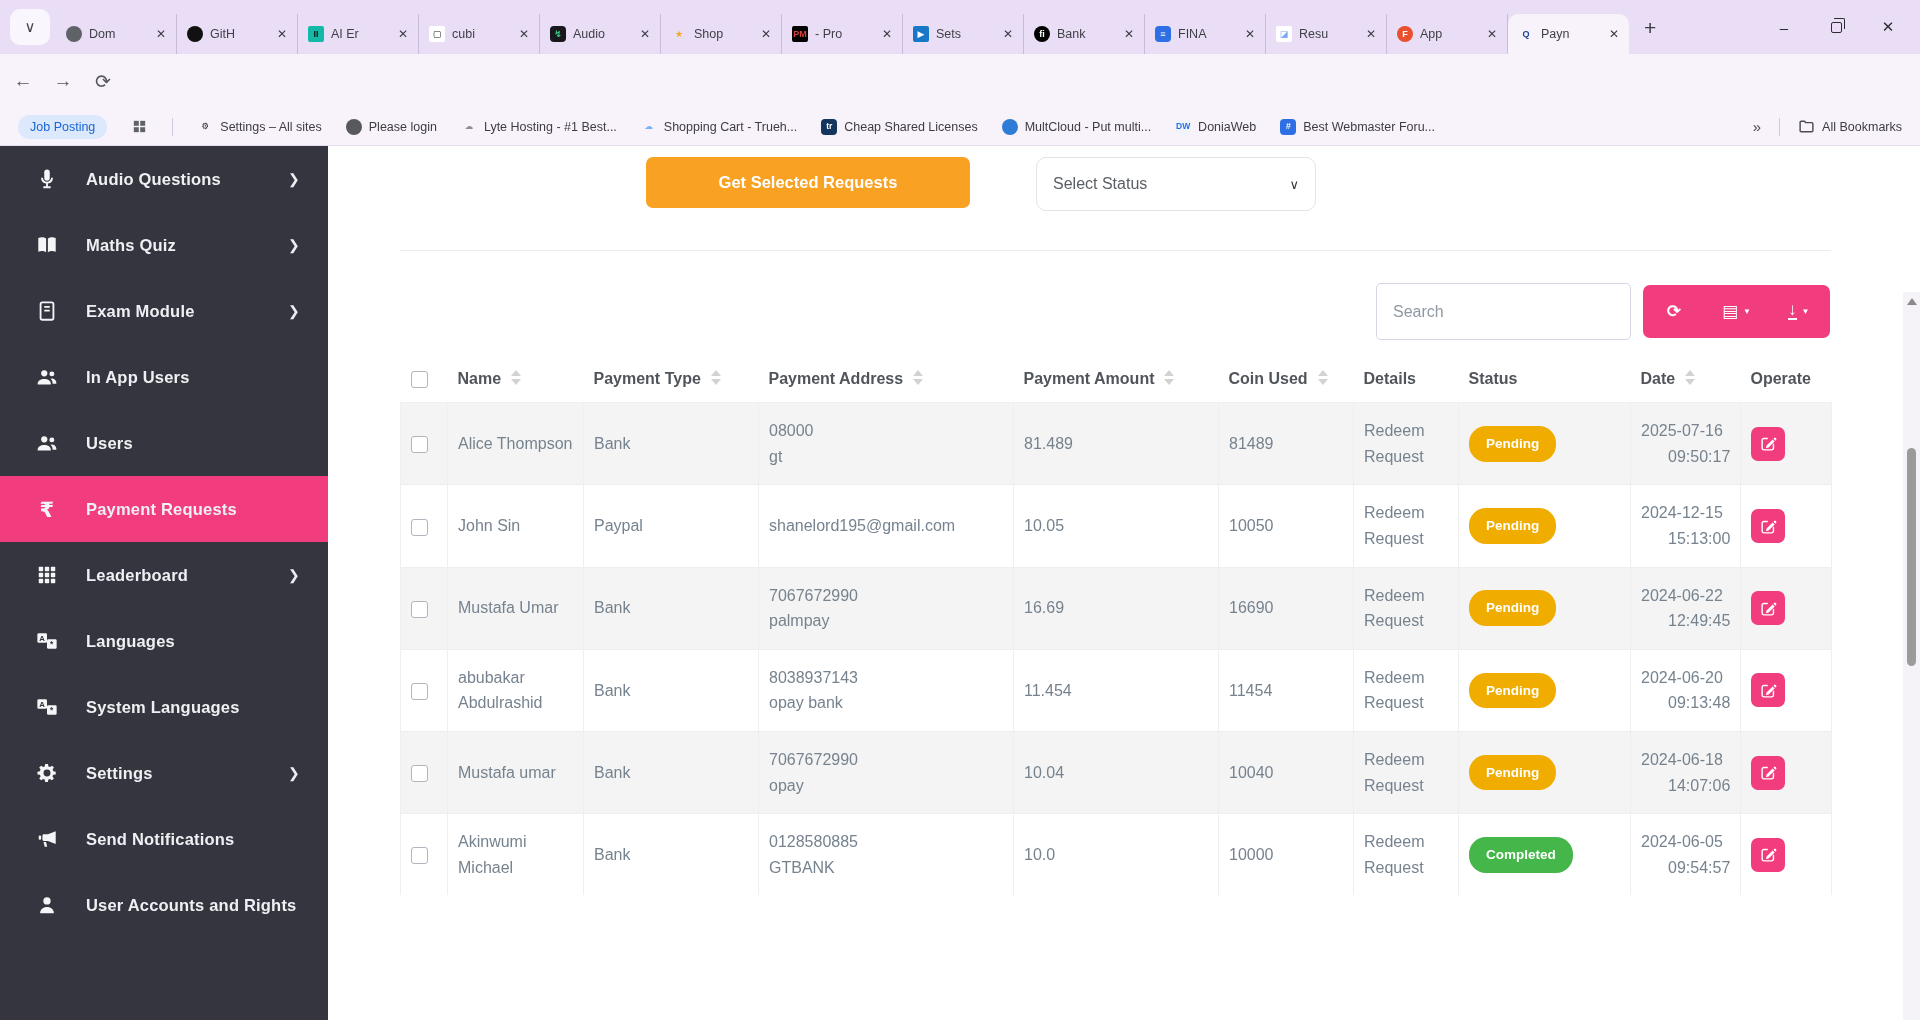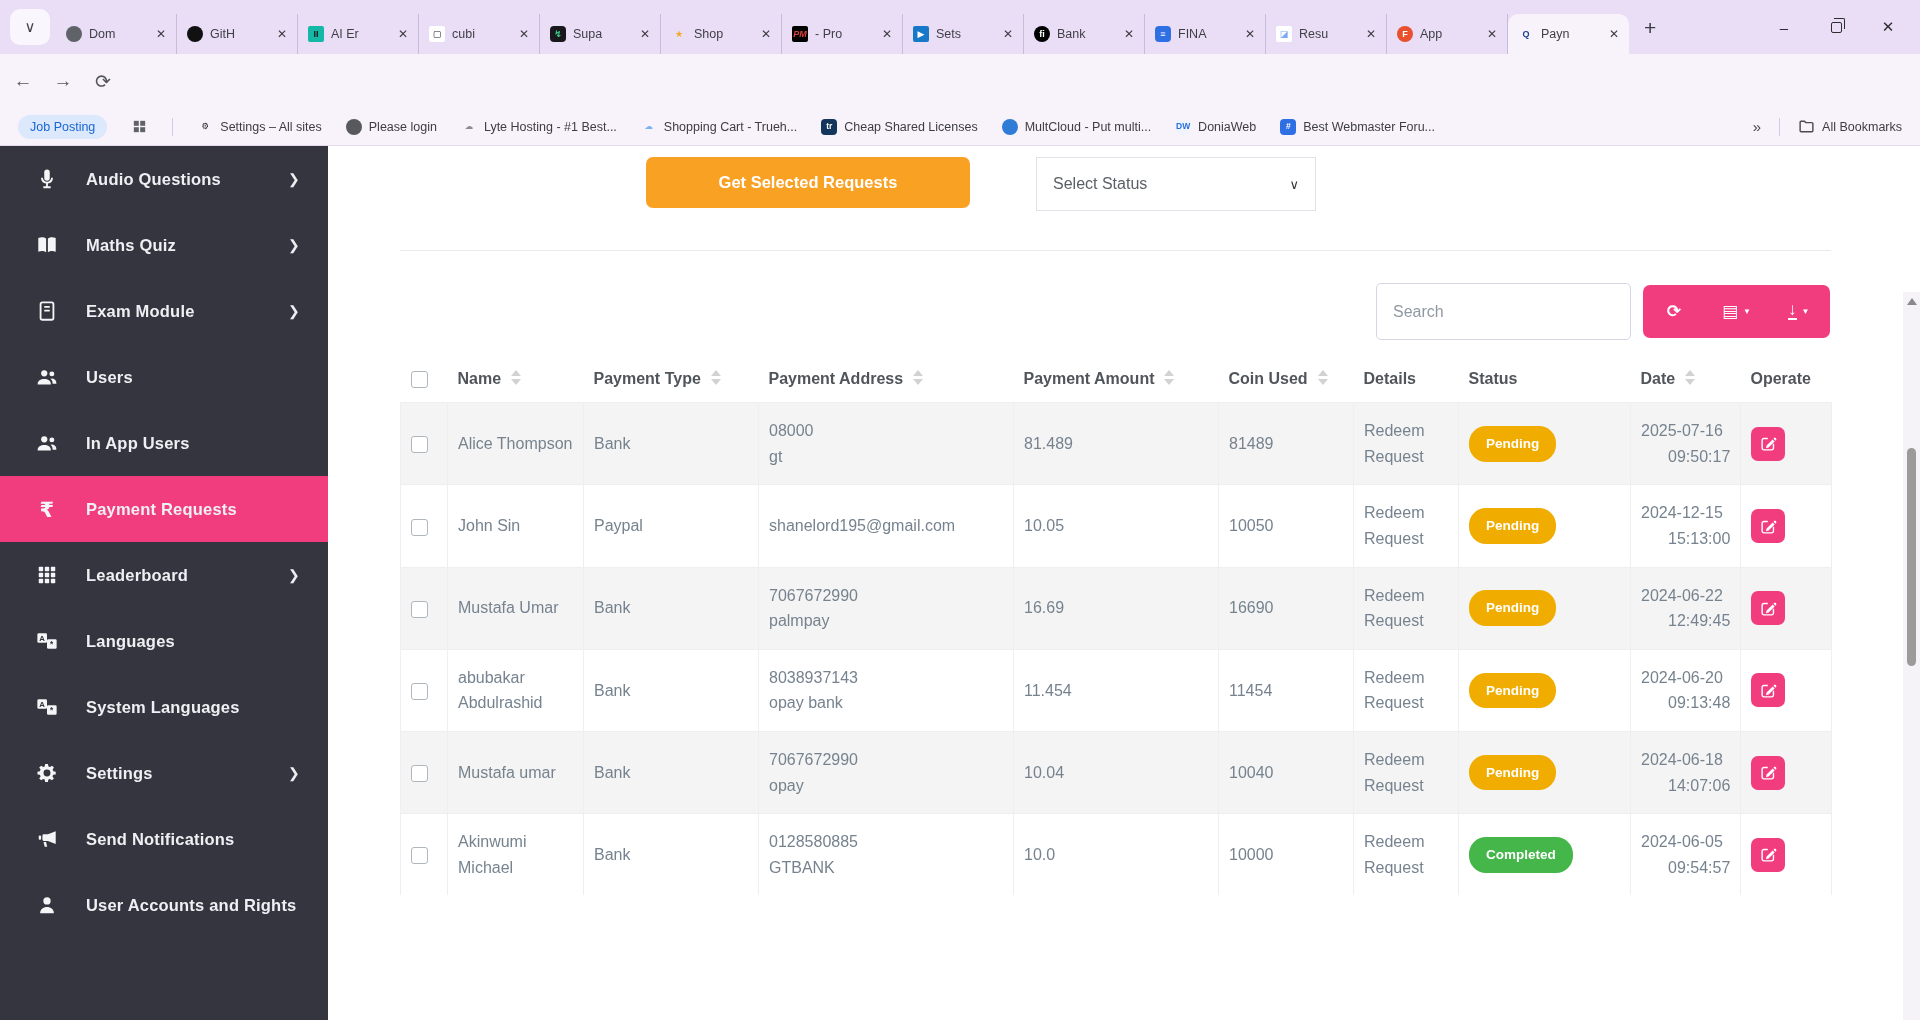--- a/index.html
+++ b/index.html
@@ -67,21 +67,21 @@
   .s-icon{width:26px;height:26px;margin-right:26px;display:flex;align-items:center;justify-content:center;color:#f4f5f7;flex:0 0 auto;}
   .s-icon svg{width:22px;height:22px;}
   .rupee-glyph{font-size:21px;font-weight:bold;line-height:1;}
   .side-chevron{margin-left:auto;font-size:14px;font-weight:bold;color:#eceef1;}
   .main{position:absolute;left:328px;top:0;width:1592px;height:874px;background:#fff;}
   .btn{position:absolute;display:flex;align-items:center;justify-content:center;color:#fff;
     font-size:16.5px;font-weight:bold;border-radius:7px;}
   .btn-orange{left:318px;top:11px;width:324px;height:51px;background:var(--orange);}
   .btn-submit{left:1052px;top:11px;width:206px;height:51px;background:var(--accent);}
   .select{position:absolute;left:708px;top:11px;width:280px;height:54px;background:#fff;border:1px solid #e0e4e9;
-    border-radius:0;display:flex;align-items:center;padding:4px 16px;font-size:16px;color:#5a5f66;}
+    border-radius:10px;display:flex;align-items:center;padding:4px 16px;font-size:16px;color:#5a5f66;}
   .select .caret{margin-left:auto;font-size:13px;color:#333;}
   .divider{position:absolute;left:72px;top:104px;width:1431px;height:1px;background:#ebebeb;}
   .search{position:absolute;left:1048px;top:137px;width:255px;height:57px;border:1px solid #d9d3e6;border-radius:5px;
     padding:0 16px;font-size:16px;color:#444;font-family:inherit;background:#fff;}
   .search::placeholder{color:#8f99a3;}
   .icon-group{position:absolute;left:1315px;top:139px;width:187px;height:53px;background:var(--accent);
     border-radius:7px;display:flex;align-items:center;color:#fff;}
   .ig-btn{flex:1;display:flex;align-items:center;justify-content:center;gap:5px;font-size:17px;font-weight:bold;}
   .ig-caret{font-size:8px;}
   .dl-wrap{display:inline-block;border-bottom:2.5px solid #fff;line-height:.85;padding-bottom:1px;}
@@ -130,30 +130,30 @@
         <span class="tab-title">AI Er</span>
         <span class="tab-close">✕</span>
       </div>
       <div class="tab">
         <span class="favicon shape-square" style="background: rgb(255, 255, 255); color: rgb(17, 17, 17);">▢</span>
         <span class="tab-title">cubi</span>
         <span class="tab-close">✕</span>
       </div>
       <div class="tab">
         <span class="favicon shape-rounded" style="background: rgb(23, 23, 28); color: rgb(62, 207, 142);">↯</span>
-        <span class="tab-title">Supa</span>
+        <span class="tab-title">Audio</span>
         <span class="tab-close">✕</span>
       </div>
       <div class="tab">
         <span class="favicon shape-none" style="background: transparent; color: rgb(245, 166, 35);">★</span>
         <span class="tab-title">Shop</span>
         <span class="tab-close">✕</span>
       </div>
       <div class="tab">
-        <span class="favicon shape-square" style="background: #000000; color: rgb(216, 67, 63); font-style: italic;">PM</span>
+        <span class="favicon shape-square" style="background: #000000; color: rgb(216, 67, 63);">PM</span>
         <span class="tab-title">- Pro</span>
         <span class="tab-close">✕</span>
       </div>
       <div class="tab">
         <span class="favicon shape-square" style="background: rgb(24, 120, 200); color: rgb(255, 255, 255);">▶</span>
         <span class="tab-title">Sets</span>
         <span class="tab-close">✕</span>
       </div>
       <div class="tab">
         <span class="favicon shape-circle" style="background: #000000; color: rgb(255, 255, 255);">fi</span>
@@ -311,33 +311,33 @@
       </div>
       <div class="side-item">
         <span class="s-icon">
           <svg viewBox="0 0 24 24" fill="currentColor">
             <circle cx="9" cy="8" r="3.4"></circle>
             <path d="M1.8 19.5c0-3.2 3.2-5.3 7.2-5.3s7.2 2.1 7.2 5.3v.7H1.8z"></path>
             <circle cx="17.3" cy="8.6" r="2.7"></circle>
             <path d="M17.9 13.7c2.6.5 4.3 2.3 4.3 4.8v.9h-4.1v-.7c0-1.9-.8-3.5-2.2-4.7z"></path>
           </svg>
         </span>
-        <span>Users</span>
+        <span>In App Users</span>
 
       </div>
       <div class="side-item">
         <span class="s-icon">
           <svg viewBox="0 0 24 24" fill="currentColor">
             <circle cx="9" cy="8" r="3.4"></circle>
             <path d="M1.8 19.5c0-3.2 3.2-5.3 7.2-5.3s7.2 2.1 7.2 5.3v.7H1.8z"></path>
             <circle cx="17.3" cy="8.6" r="2.7"></circle>
             <path d="M17.9 13.7c2.6.5 4.3 2.3 4.3 4.8v.9h-4.1v-.7c0-1.9-.8-3.5-2.2-4.7z"></path>
           </svg>
         </span>
-        <span>In App Users</span>
+        <span>Users</span>
 
       </div>
       <div class="side-item active">
         <span class="s-icon">
           <span class="rupee-glyph">₹</span>
         </span>
         <span>Payment Requests</span>
 
       </div>
       <div class="side-item">

